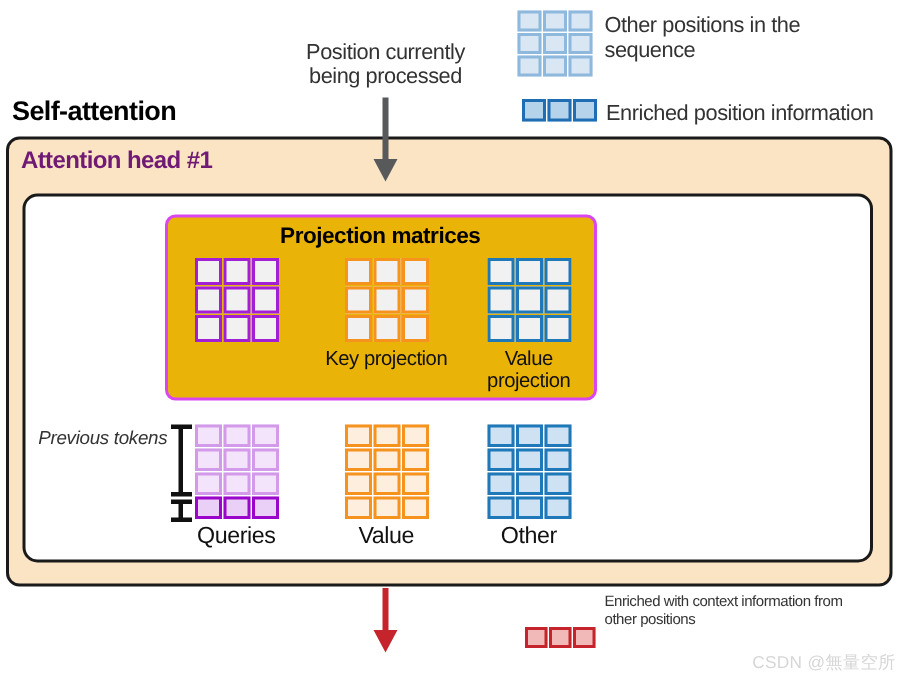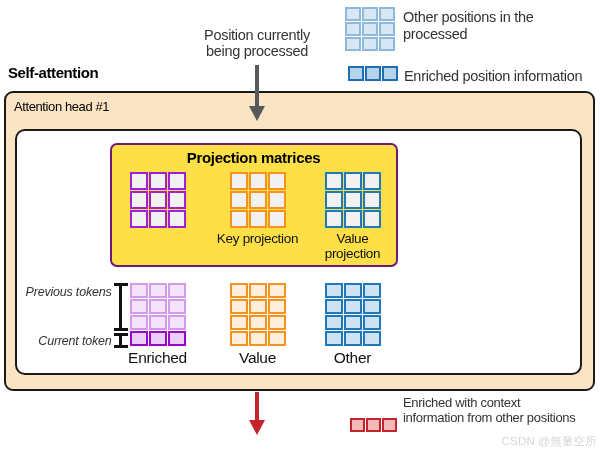--- a/index.html
+++ b/index.html
@@ -1,25 +1,25 @@
 <!DOCTYPE html>
 <html><head>
 <meta charset="utf-8">
 <style>
   *{margin:0;padding:0;box-sizing:border-box}
   html,body{width:600px;height:455px}
   body{position:relative;font-family:"Liberation Sans",sans-serif;background:#ffffff;overflow:hidden;color:#2b2b2b}
   .abs{position:absolute}
   .annot{font-size:14.5px;line-height:1.12;text-align:center;letter-spacing:-0.3px;color:#333}
   .legend-text{font-size:14.5px;line-height:1.15;letter-spacing:-0.3px;color:#333}
-  .section-title{font-size:15px;font-weight:bold;letter-spacing:-0.4px;color:#000}
-  .head-title{font-size:13px;font-weight:normal;letter-spacing:-0.4px;color:#000000}
+  .section-title{font-size:18px;font-weight:bold;letter-spacing:-0.4px;color:#000}
+  .head-title{font-size:16px;font-weight:bold;letter-spacing:-0.4px;color:#701a75}
   .attention-box{background:#fae4c3;border:2.5px solid #1a1a1a;border-radius:9px}
   .inner-box{background:#ffffff;border:2px solid #1a1a1a;border-radius:10px}
-  .gray-box{background:#fde047;border:2px solid #701a75;border-radius:7px}
+  .gray-box{background:#eab308;border:2px solid #d946ef;border-radius:7px}
   .proj-title{font-size:15px;font-weight:bold;letter-spacing:-0.3px;text-align:center;color:#000}
   .proj-label{font-size:13.5px;line-height:1.12;text-align:center;letter-spacing:-0.3px;color:#111}
   .matrix-label{font-size:15.5px;text-align:center;letter-spacing:-0.3px;color:#111}
   .token-label{font-size:12.5px;font-style:italic;text-align:right;letter-spacing:-0.2px;color:#333}
   .ibeam{position:absolute;width:14px}
   .ibeam .cap{position:absolute;left:0;width:14px;height:3px;background:#111}
   .ibeam .cap.top{top:0}
   .ibeam .cap.bot{bottom:0}
   .ibeam .stem{position:absolute;left:5.5px;top:1px;bottom:1px;width:3px;background:#111}
   .watermark{font-size:11.5px;color:#d6d6d8;letter-spacing:0.2px;text-align:right}
@@ -39,21 +39,21 @@
     <div style="width: 16px; height: 14px; box-sizing: border-box; border: 2px solid rgb(143, 184, 221); background: rgb(217, 231, 245);"></div>
     <div style="width: 16px; height: 14px; box-sizing: border-box; border: 2px solid rgb(143, 184, 221); background: rgb(217, 231, 245);"></div>
     <div style="width: 16px; height: 14px; box-sizing: border-box; border: 2px solid rgb(143, 184, 221); background: rgb(217, 231, 245);"></div>
     <div style="width: 16px; height: 14px; box-sizing: border-box; border: 2px solid rgb(143, 184, 221); background: rgb(217, 231, 245);"></div>
     <div style="width: 16px; height: 14px; box-sizing: border-box; border: 2px solid rgb(143, 184, 221); background: rgb(217, 231, 245);"></div>
     <div style="width: 16px; height: 14px; box-sizing: border-box; border: 2px solid rgb(143, 184, 221); background: rgb(217, 231, 245);"></div>
     <div style="width: 16px; height: 14px; box-sizing: border-box; border: 2px solid rgb(143, 184, 221); background: rgb(217, 231, 245);"></div>
     <div style="width: 16px; height: 14px; box-sizing: border-box; border: 2px solid rgb(143, 184, 221); background: rgb(217, 231, 245);"></div>
     <div style="width: 16px; height: 14px; box-sizing: border-box; border: 2px solid rgb(143, 184, 221); background: rgb(217, 231, 245);"></div>
   </div>
-<div class="abs legend-text" style="left:403px;top:9px;width:152px">Other positions in the processed</div>
+<div class="abs legend-text" style="left:403px;top:9px;width:152px">Other positions in the sequence</div>
 
 <div class="abs" style="left: 348px; top: 66px; display: grid; grid-template-columns: repeat(3, 16px); gap: 1px;">
     <div style="width: 16px; height: 15px; box-sizing: border-box; border: 2px solid rgb(31, 110, 180); background: rgb(181, 211, 235);"></div>
     <div style="width: 16px; height: 15px; box-sizing: border-box; border: 2px solid rgb(31, 110, 180); background: rgb(181, 211, 235);"></div>
     <div style="width: 16px; height: 15px; box-sizing: border-box; border: 2px solid rgb(31, 110, 180); background: rgb(181, 211, 235);"></div>
   </div>
 <div class="abs legend-text" style="left:404px;top:68px;width:195px">Enriched position information</div>
 
 <div class="abs section-title" style="left:8px;top:64px">Self-attention</div>
 
@@ -98,21 +98,20 @@
           <div style="width: 18px; height: 18px; box-sizing: border-box; border: 2.5px solid rgb(31, 120, 184); background: rgb(241, 241, 241);"></div>
           <div style="width: 18px; height: 18px; box-sizing: border-box; border: 2.5px solid rgb(31, 120, 184); background: rgb(241, 241, 241);"></div>
           <div style="width: 18px; height: 18px; box-sizing: border-box; border: 2.5px solid rgb(31, 120, 184); background: rgb(241, 241, 241);"></div>
         </div>
 
       <div class="abs proj-label" style="left:198px;top:86px;width:86px">Value projection</div>
       <div class="abs proj-label" style="left:103px;top:86px;width:86px">Key projection</div>
     </div>
 
     <div class="abs token-label" style="left:1px;top:154px;width:94px">Previous tokens</div>
-    <div class="abs token-label" style="left:1px;top:203px;width:94px">Current token</div>
 
     <div class="ibeam" style="left:97px;top:152px;height:48px">
       <div class="cap top"></div>
         <div class="stem"></div>
         <div class="cap bot"></div>
     </div>
     <div class="ibeam" style="left:97px;top:202px;height:15px">
       <div class="cap top"></div>
         <div class="stem"></div>
         <div class="cap bot"></div>
@@ -154,31 +153,31 @@
         <div style="width: 18px; height: 15px; box-sizing: border-box; border: 2.5px solid rgb(31, 120, 184); background: rgb(206, 226, 243);"></div>
         <div style="width: 18px; height: 15px; box-sizing: border-box; border: 2.5px solid rgb(31, 120, 184); background: rgb(206, 226, 243);"></div>
         <div style="width: 18px; height: 15px; box-sizing: border-box; border: 2.5px solid rgb(31, 120, 184); background: rgb(206, 226, 243);"></div>
         <div style="width: 18px; height: 15px; box-sizing: border-box; border: 2.5px solid rgb(31, 120, 184); background: rgb(206, 226, 243);"></div>
         <div style="width: 18px; height: 15px; box-sizing: border-box; border: 2.5px solid rgb(31, 120, 184); background: rgb(206, 226, 243);"></div>
         <div style="width: 18px; height: 15px; box-sizing: border-box; border: 2.5px solid rgb(31, 120, 184); background: rgb(206, 226, 243);"></div>
         <div style="width: 18px; height: 15px; box-sizing: border-box; border: 2.5px solid rgb(31, 120, 184); background: rgb(206, 226, 243);"></div>
         <div style="width: 18px; height: 15px; box-sizing: border-box; border: 2.5px solid rgb(31, 120, 184); background: rgb(206, 226, 243);"></div>
       </div>
 
-    <div class="abs matrix-label" style="left:98px;top:218px;width:86px">Enriched</div>
+    <div class="abs matrix-label" style="left:98px;top:218px;width:86px">Queries</div>
     <div class="abs matrix-label" style="left:198px;top:218px;width:86px">Value</div>
     <div class="abs matrix-label" style="left:293px;top:218px;width:86px">Other</div>
   </div>
 </div>
 
 <svg class="abs" style="left:245px;top:392px;z-index:5" width="24" height="45" viewBox="0 0 24 45">
   <line x1="12" y1="0" x2="12" y2="30" stroke="#c5242c" stroke-width="4"></line>
   <polygon points="4,28 20,28 12,43" fill="#c5242c"></polygon>
 </svg>
 
 <div class="abs" style="left: 350px; top: 418px; display: grid; grid-template-columns: repeat(3, 15px); gap: 1px;">
     <div style="width: 15px; height: 14px; box-sizing: border-box; border: 2.5px solid rgb(197, 36, 44); background: rgb(241, 185, 183);"></div>
     <div style="width: 15px; height: 14px; box-sizing: border-box; border: 2.5px solid rgb(197, 36, 44); background: rgb(241, 185, 183);"></div>
     <div style="width: 15px; height: 14px; box-sizing: border-box; border: 2.5px solid rgb(197, 36, 44); background: rgb(241, 185, 183);"></div>
   </div>
-<div class="abs legend-text" style="left:403px;top:396px;width:175px;font-size:13px">Enriched with context information from other positions</div>
+<div class="abs legend-text" style="left:403px;top:396px;width:175px;font-size:10px">Enriched with context information from other positions</div>
 
 <div class="abs watermark" style="right:3px;top:434px;width:180px">CSDN @無量空所</div>
 
 </body></html>

